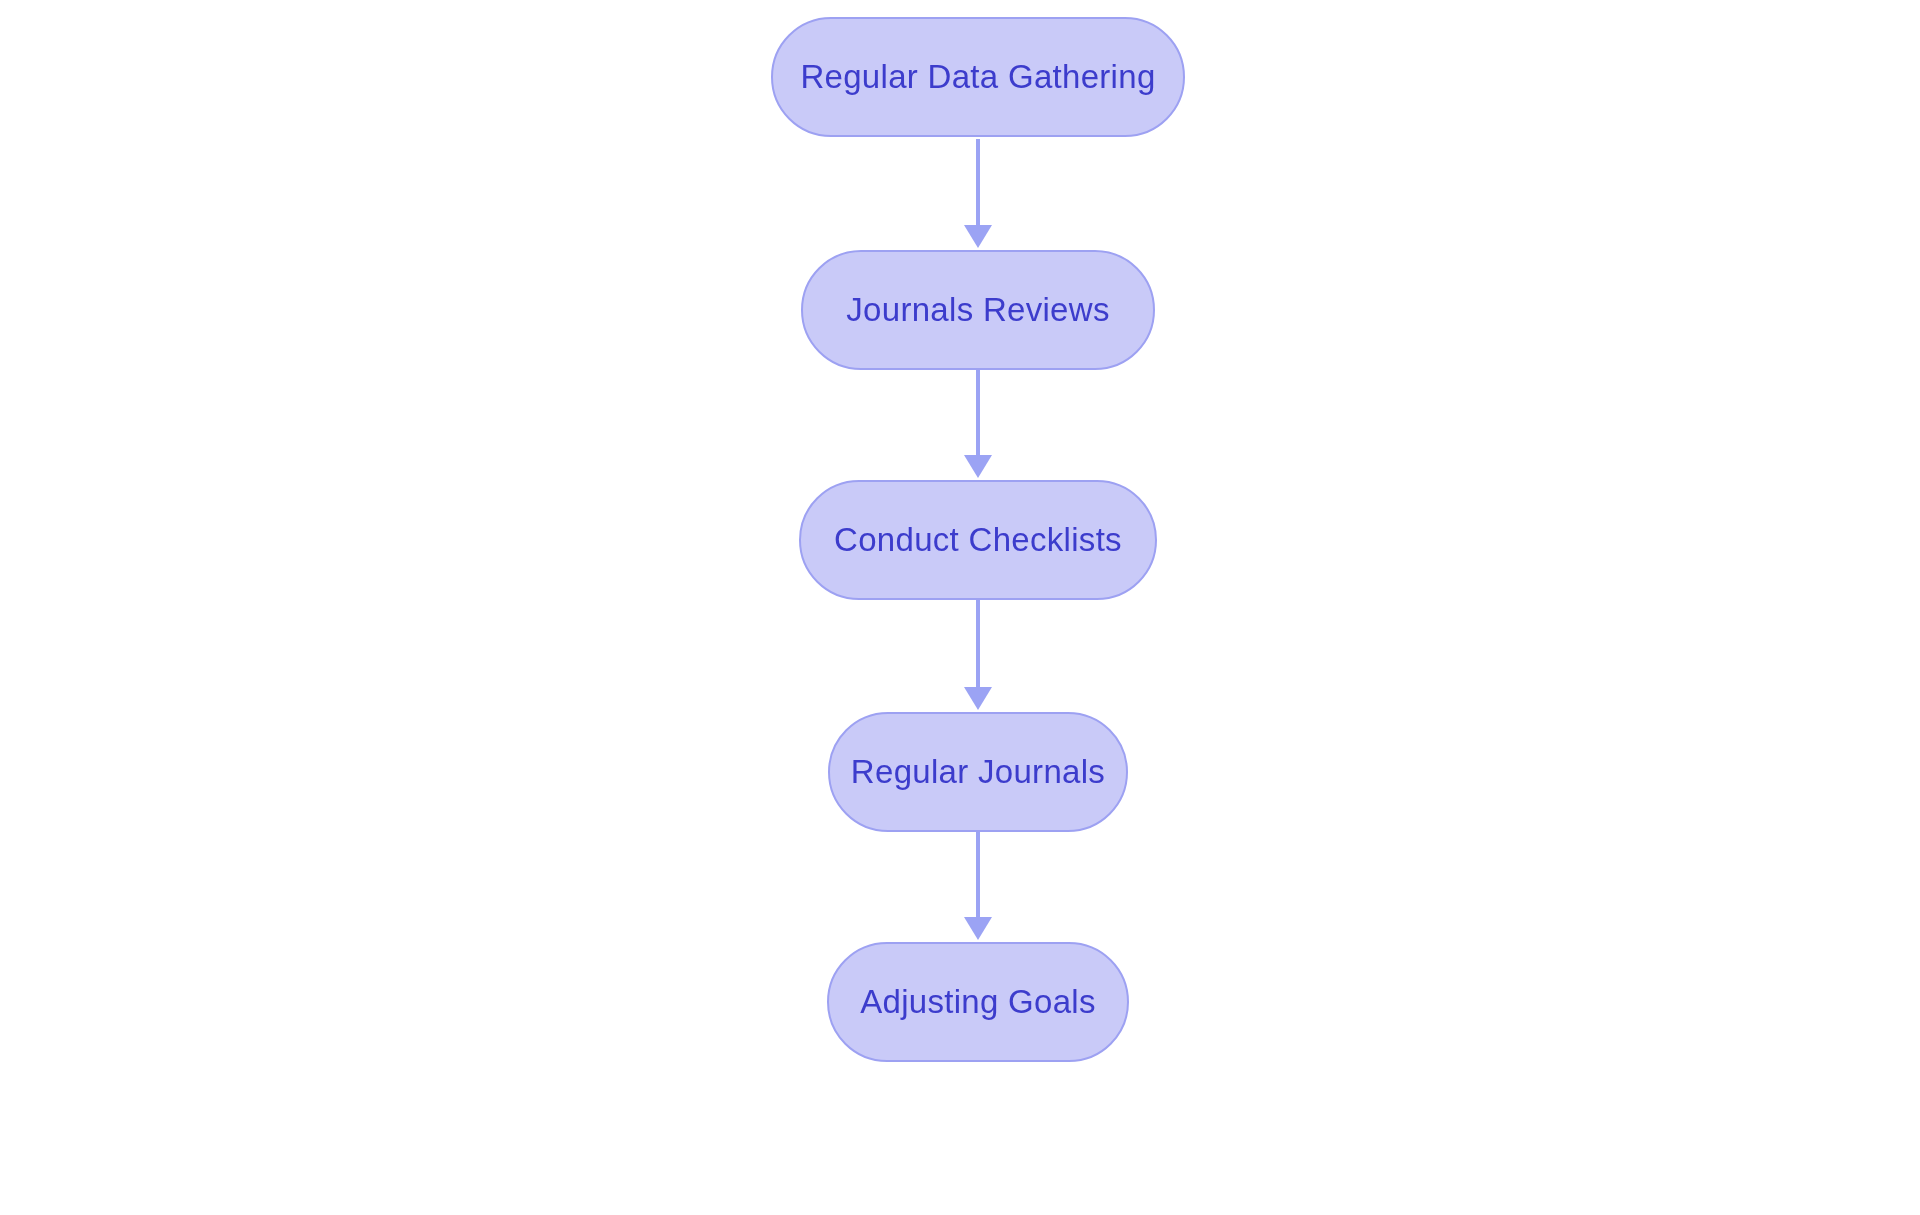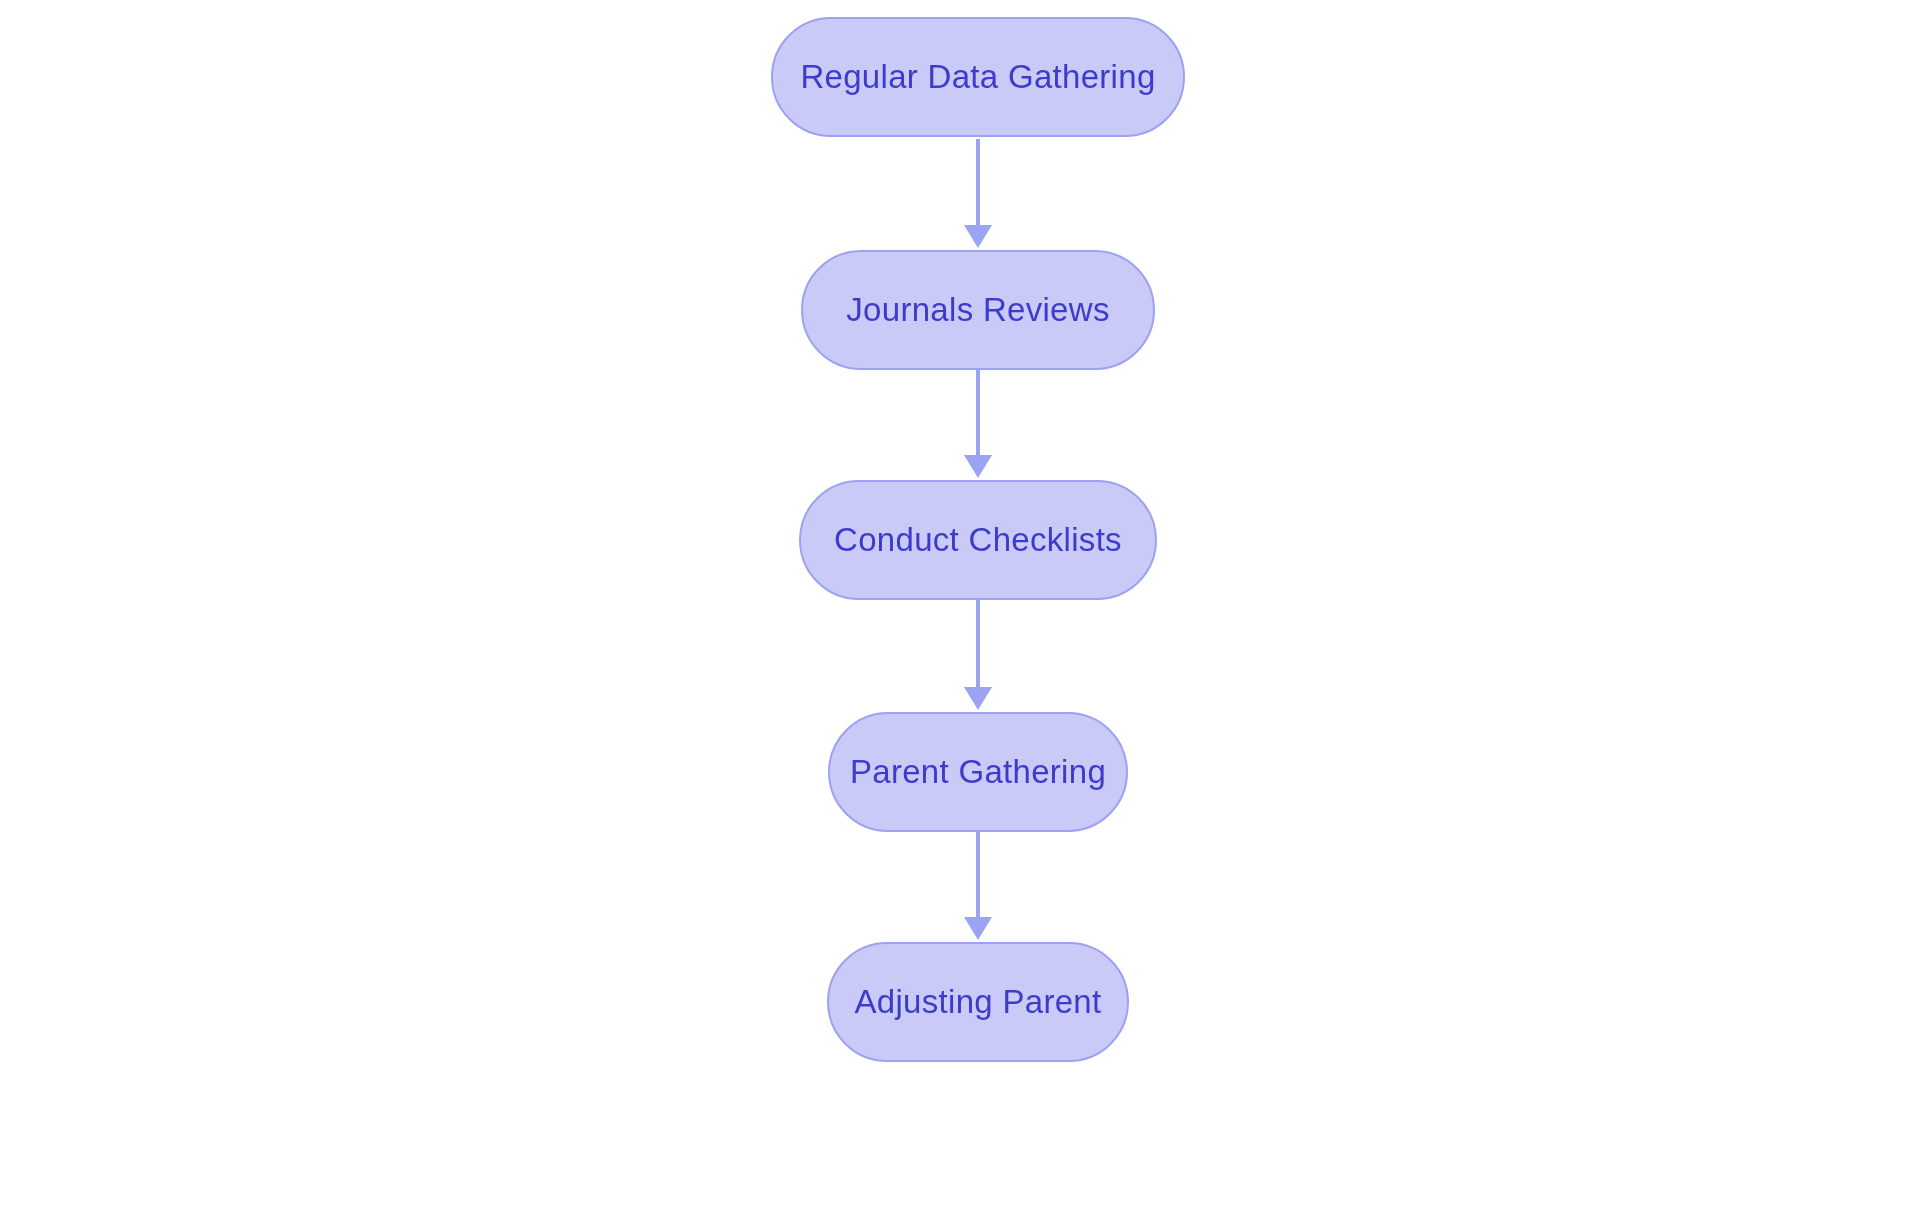--- a/index.html
+++ b/index.html
@@ -91,30 +91,30 @@
   <div class="node" style="top:480px; width:358px;align-items:center;">
     <span class="node-label">Conduct Checklists</span>
   </div>
 
   <div class="arrow" style="top:600px; height:110px;">
     <div class="arrow-shaft"></div>
     <div class="arrow-head"></div>
   </div>
 
   <div class="node" style="top:712px; width:300px;">
-    <span class="node-label">Parent Gathering</span>
+    <span class="node-label">Regular Journals</span>
   </div>
 
   <div class="arrow" style="top:832px; height:108px;">
     <div class="arrow-shaft"></div>
     <div class="arrow-head"></div>
   </div>
 
   <div class="node" style="top:942px; width:302px;">
-    <span class="node-label">Adjusting Parent</span>
+    <span class="node-label">Adjusting Goals</span>
   </div>
 
   <svg class="logo" viewBox="0 0 212 84" role="img" aria-label="rori">
 
     <g>
       <circle cx="28" cy="52" r="25.5" fill="var(--logo-navy, #26263E)"></circle>
       <path d="M 28 33 C 30 46 34 50 47 52 C 34 54 30 58 28 71 C 26 58 22 54 9 52 C 22 50 26 46 28 33 Z" fill="var(--logo-star, #F2D7A0)"></path>
     </g>
 
     <g>

